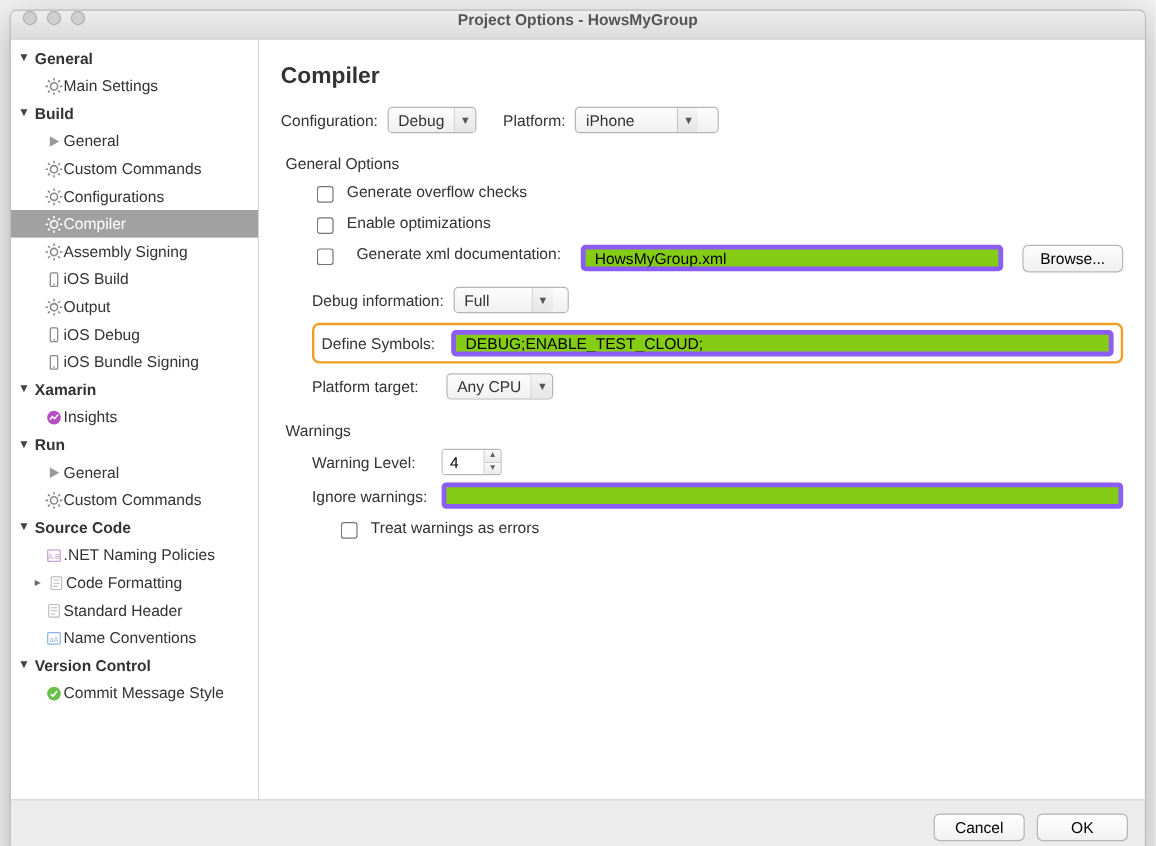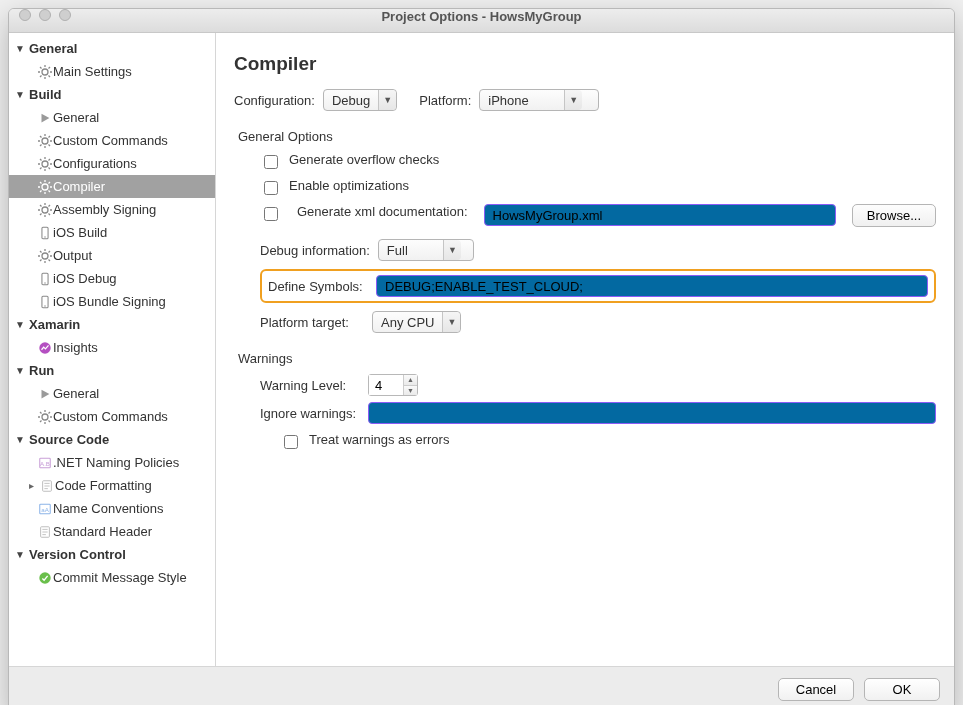--- a/index.html
+++ b/index.html
@@ -146,23 +146,23 @@
   .check-row {
     display: flex;
     align-items: flex-start;
     gap: 8px;
     margin: 6px 0;
   }
   input[type=checkbox] {
     width: 14px; height: 14px;
   }
   .text-input {
-    border: 1px solid #8b5cf6;
+    border: 4px solid #8b5cf6;
     border-radius: 4px;
-    background: #0369a1;
+    background: #84cc16;
     height: 22px;
     padding: 2px 8px;
     font: inherit;
     flex: 1;
     min-width: 50px;
   }
   .btn {
     border: 1px solid #b5b5b5;
     background: linear-gradient(#fdfdfd,#f0f0f0);
     border-radius: 5px;
@@ -447,36 +447,36 @@
               <line x1="5" y1="5" x2="11" y2="5" stroke="#bbb"></line>
               <line x1="5" y1="8" x2="11" y2="8" stroke="#bbb"></line>
               <line x1="5" y1="11" x2="9" y2="11" stroke="#bbb"></line>
             </svg>
           </span>
         <span>Code Formatting</span>
       </div>
       <div class="tree-item">
         <span class="icon">
             <svg viewBox="0 0 16 16" width="14" height="14">
-              <rect x="2" y="2.5" width="12" height="11" rx="1" fill="none" stroke="#8cb4e8" stroke-width="1.2"></rect>
-              <text x="8" y="11" font-size="7" fill="#8cb4e8" text-anchor="middle" font-family="Arial">aA</text>
-            </svg>
-          </span>
-        <span>Name Conventions</span>
-      </div>
-      <div class="tree-item">
-        <span class="icon">
-            <svg viewBox="0 0 16 16" width="14" height="14">
               <rect x="3" y="2" width="10" height="12" rx="1" fill="none" stroke="#bbb" stroke-width="1.1"></rect>
               <line x1="5" y1="5" x2="11" y2="5" stroke="#bbb"></line>
               <line x1="5" y1="8" x2="11" y2="8" stroke="#bbb"></line>
               <line x1="5" y1="11" x2="9" y2="11" stroke="#bbb"></line>
             </svg>
           </span>
         <span>Standard Header</span>
+      </div>
+      <div class="tree-item">
+        <span class="icon">
+            <svg viewBox="0 0 16 16" width="14" height="14">
+              <rect x="2" y="2.5" width="12" height="11" rx="1" fill="none" stroke="#8cb4e8" stroke-width="1.2"></rect>
+              <text x="8" y="11" font-size="7" fill="#8cb4e8" text-anchor="middle" font-family="Arial">aA</text>
+            </svg>
+          </span>
+        <span>Name Conventions</span>
       </div>
 
       <div class="section-head">
         <span class="tri">▼</span>
         <span>Version Control</span>
       </div>
       <div class="tree-item">
         <span class="icon">
             <svg viewBox="0 0 16 16" width="14" height="14">
               <circle cx="8" cy="8" r="6.5" fill="#6abf4b"></circle>

